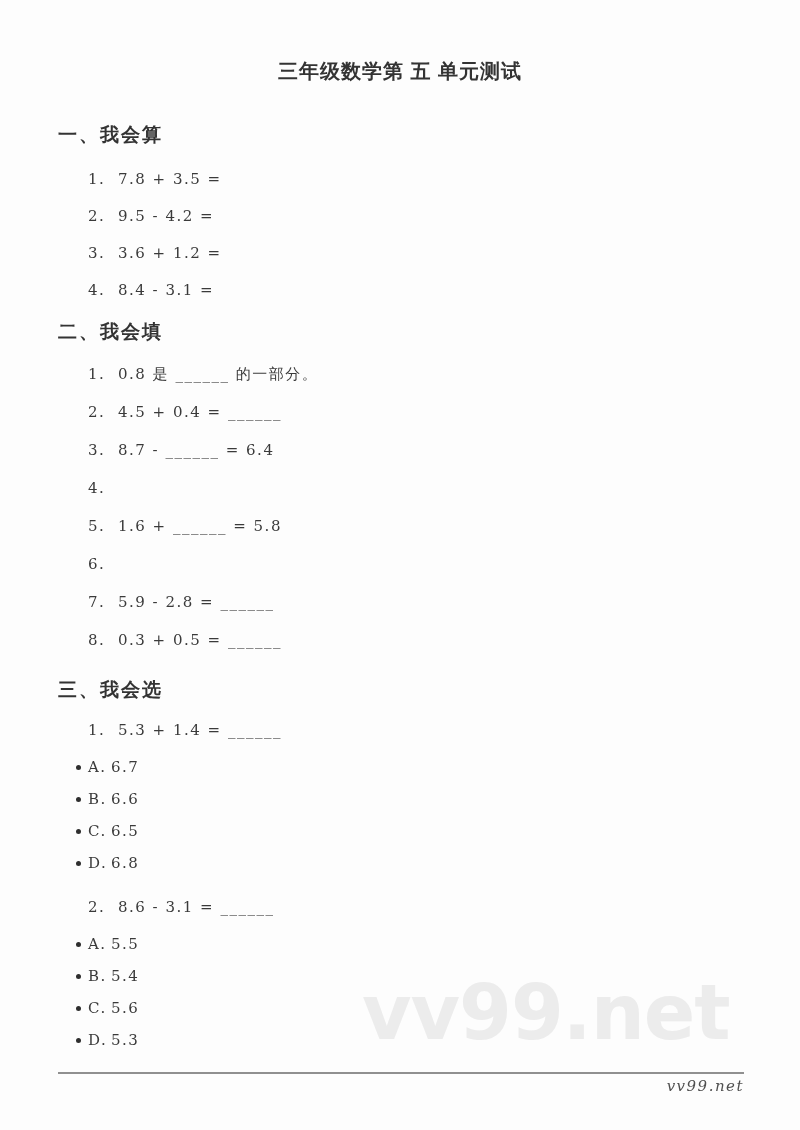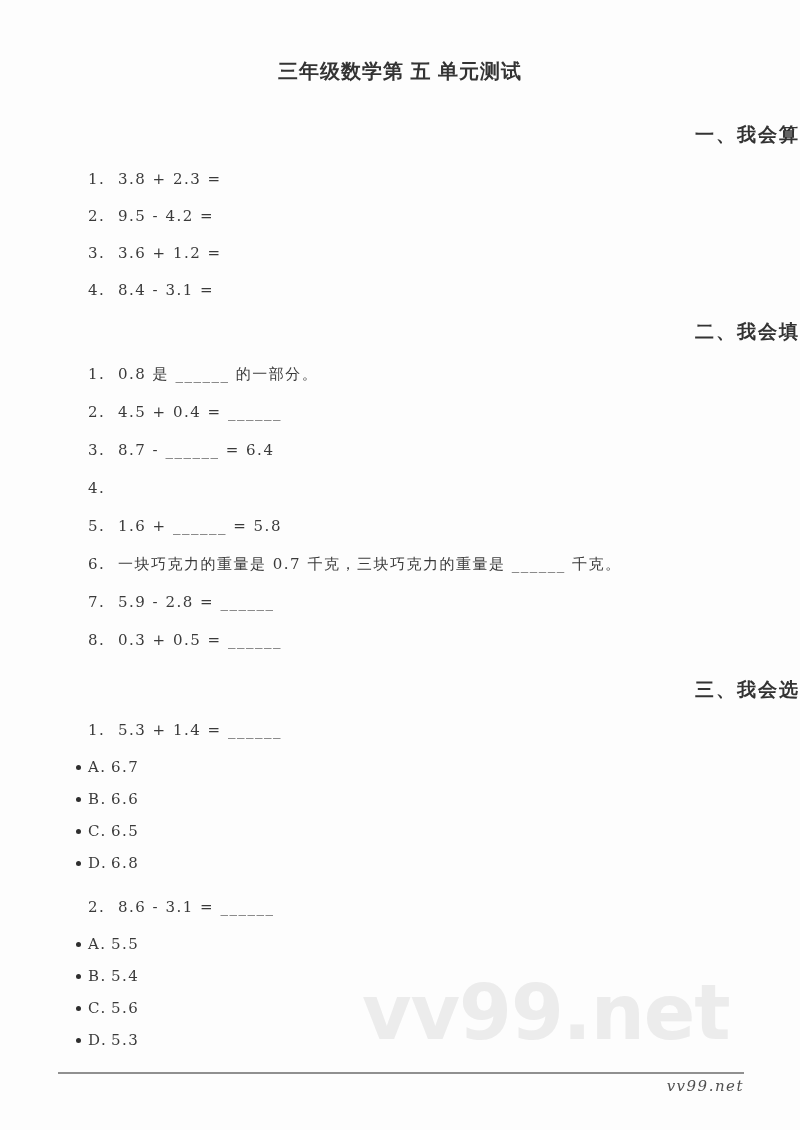--- a/index.html
+++ b/index.html
@@ -23,21 +23,20 @@
     color: #333;
   }
 
   h2.heading {
     margin: 0 0 0 58px;
     font-size: 19px; line-height: 22px;
     font-weight: bold;
     letter-spacing: 2px;
     font-family: "Liberation Sans", "DejaVu Sans", sans-serif;
     color: #333;
-    text-align: right;
   }
 
   .row {
     display: flex;
     margin-left: 88px;
     font-size: 15px; line-height: 18px;
     letter-spacing: 1.5px;
     white-space: nowrap;
   }
   .row .num { width: 30px; flex: 0 0 30px; }
@@ -104,21 +103,21 @@
 <body>
 
 <div class="page">
 
   <h1 class="title">三年级数学第 五 单元测试</h1>
 
   <section class="sec-calc">
     <h2 class="heading">一、我会算</h2>
     <div class="row">
       <span class="num">1.</span>
-      <span class="txt">3.8 + 2.3 =</span>
+      <span class="txt">7.8 + 3.5 =</span>
     </div>
     <div class="row">
       <span class="num">2.</span>
       <span class="txt">9.5 - 4.2 =</span>
     </div>
     <div class="row">
       <span class="num">3.</span>
       <span class="txt">3.6 + 1.2 =</span>
     </div>
     <div class="row">
@@ -143,21 +142,20 @@
     </div>
     <div class="row">
       <span class="num">4.</span>
     </div>
     <div class="row">
       <span class="num">5.</span>
       <span class="txt">1.6 + ______ = 5.8</span>
     </div>
     <div class="row">
       <span class="num">6.</span>
-      <span class="txt">一块巧克力的重量是 0.7 千克，三块巧克力的重量是 ______ 千克。</span>
     </div>
     <div class="row">
       <span class="num">7.</span>
       <span class="txt">5.9 - 2.8 = ______</span>
     </div>
     <div class="row">
       <span class="num">8.</span>
       <span class="txt">0.3 + 0.5 = ______</span>
     </div>
   </section>

